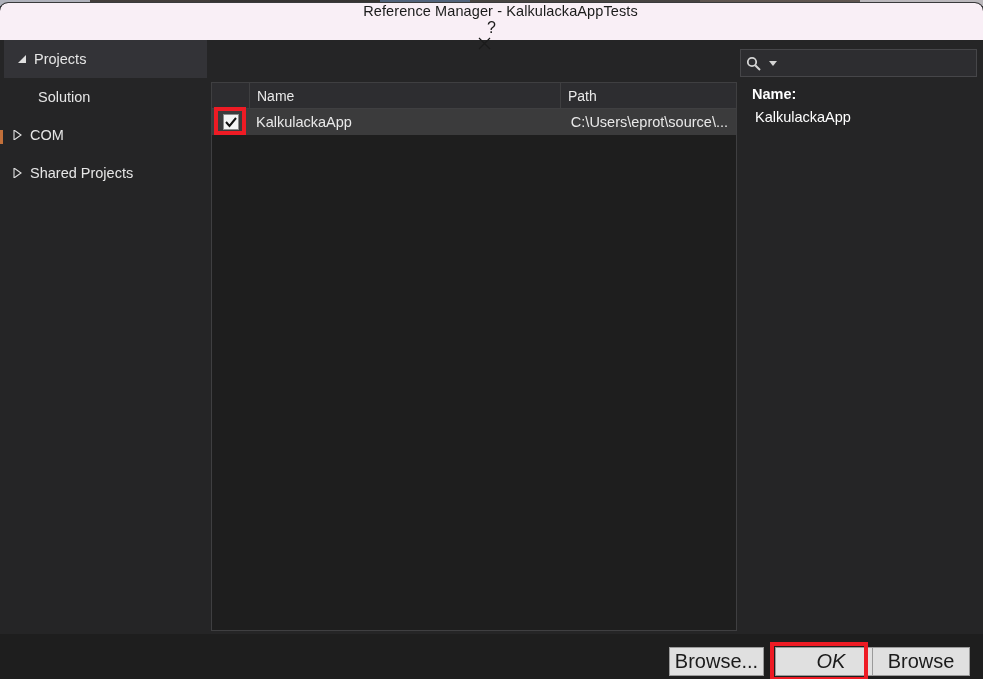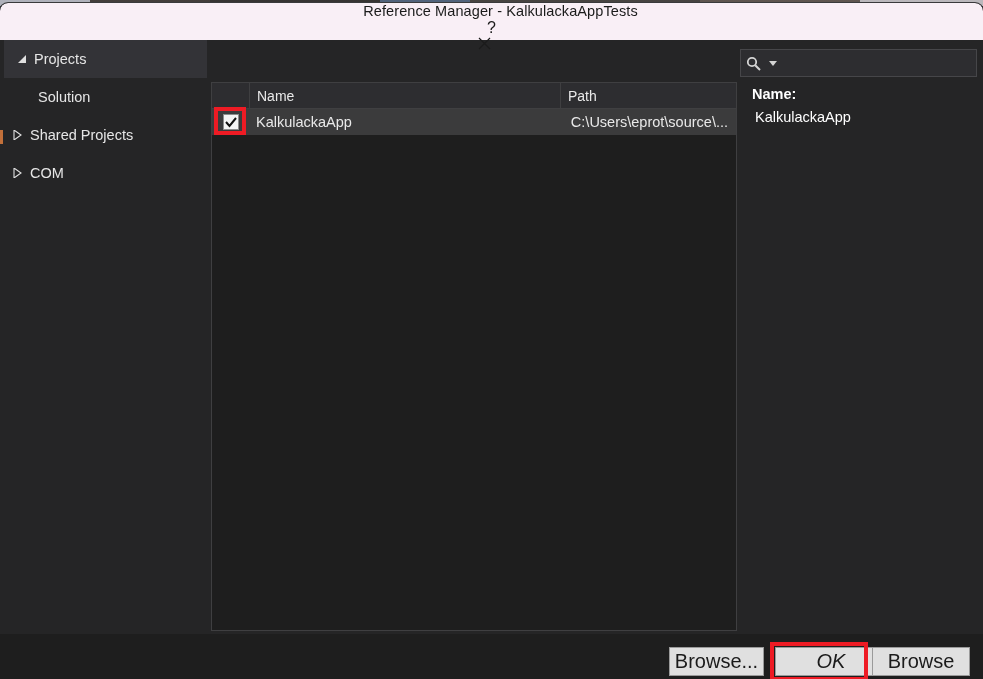--- a/index.html
+++ b/index.html
@@ -283,30 +283,30 @@
     <div class="side-item child">
       <span class="side-label">Solution</span>
     </div>
 
     <div class="side-item">
       <span class="arrow">
         <svg width="9" height="10" viewBox="0 0 9 10">
             <path d="M1 0 L8 5 L1 10 Z" fill="none" stroke="#e0e0e0" stroke-width="1.1"></path>
           </svg>
       </span>
-      <span class="side-label">Shared Projects</span>
+      <span class="side-label">COM</span>
     </div>
 
     <div class="side-item">
       <span class="arrow">
         <svg width="9" height="10" viewBox="0 0 9 10">
             <path d="M1 0 L8 5 L1 10 Z" fill="none" stroke="#e0e0e0" stroke-width="1.1"></path>
           </svg>
       </span>
-      <span class="side-label">COM</span>
+      <span class="side-label">Shared Projects</span>
     </div>
 
 
     <div class="edge-bleed"></div>
   </div>
 
   <div class="listpanel">
     <div class="list-header">
       <div class="col-check"></div>
       <div class="col-name">Name</div>

